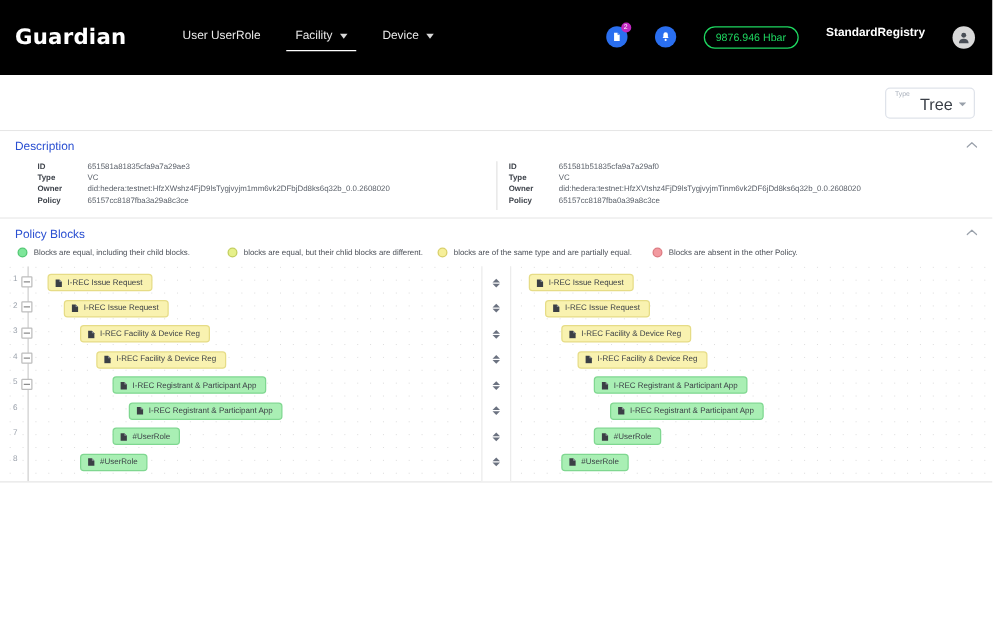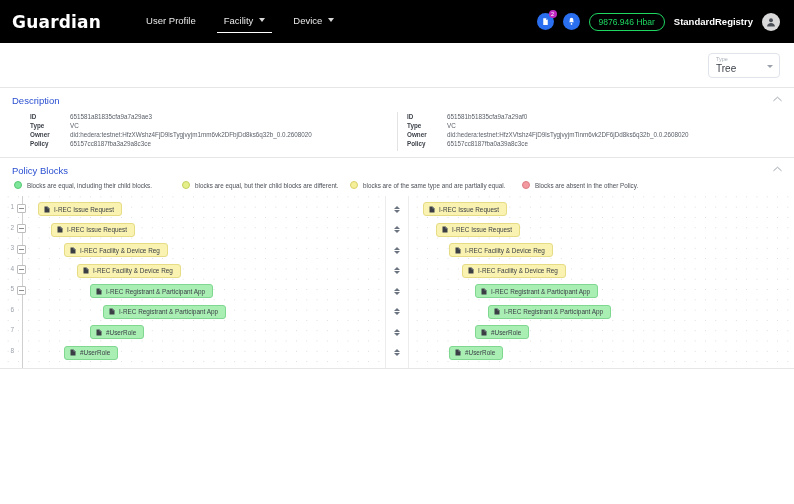--- a/index.html
+++ b/index.html
@@ -6,21 +6,21 @@
   html, body {
     margin: 0; padding: 0;
     width: 794px; height: 504px;
     background: #ffffff;
     font-family: "Liberation Sans", sans-serif;
     overflow: hidden;
   }
 
   
   .topbar {
-    height: 43px;
+    height: 60px;
     background: #000000;
     display: flex;
     align-items: center;
     padding: 0 14px 0 12px;
     position: relative;
   }
   .brand {
     color: #ffffff;
     font-size: 17px;
     font-weight: bold;
@@ -52,22 +52,21 @@
     border-left: 3.5px solid transparent;
     border-right: 3.5px solid transparent;
     border-top: 4px solid #d8d8d8;
     display: inline-block;
     margin-left: 2px;
   }
 
   .topright {
     margin-left: auto;
     display: flex;
-    align-items: center;
-    gap: 9px;
+    gap: 22px;
   }
   .circ-btn {
     width: 17px; height: 17px;
     border-radius: 50%;
     background: #2a6ff0;
     display: flex; align-items: center; justify-content: center;
     position: relative;
     cursor: pointer;
   }
   .circ-btn svg { display: block; }
@@ -142,21 +141,21 @@
     padding: 0 7px 3px 7px;
     background: #fff;
     cursor: pointer;
   }
   .select-label {
     position: absolute;
     top: 2px; left: 7px;
     font-size: 5.5px;
     color: #a9b0bb;
   }
-  .select-value { font-size: 10px; color: #3a3f47; }
+  .select-value { font-size: 13px; color: #3a3f47; margin-left: 20px; }
   .select-caret {
     position: absolute;
     right: 6px; top: 11px;
     width: 0; height: 0;
     border-left: 3px solid transparent;
     border-right: 3px solid transparent;
     border-top: 3.5px solid #9aa1ab;
   }
 
   
@@ -348,21 +347,21 @@
   .arrows .dn { border-top: 3.5px solid #6b7280; }
 </style>
 </head>
 <body>
 
 <div class="topbar">
   <div class="brand">Guardian</div>
 
   <div class="navlinks">
     <div class="navitem">
-      <span>User Profile</span>
+      <span>User UserRole</span>
     </div>
     <div class="navitem active">
       <span>Facility</span>
       <i class="caret"></i>
     </div>
     <div class="navitem">
       <span>Device</span>
       <i class="caret"></i>
     </div>
   </div>

